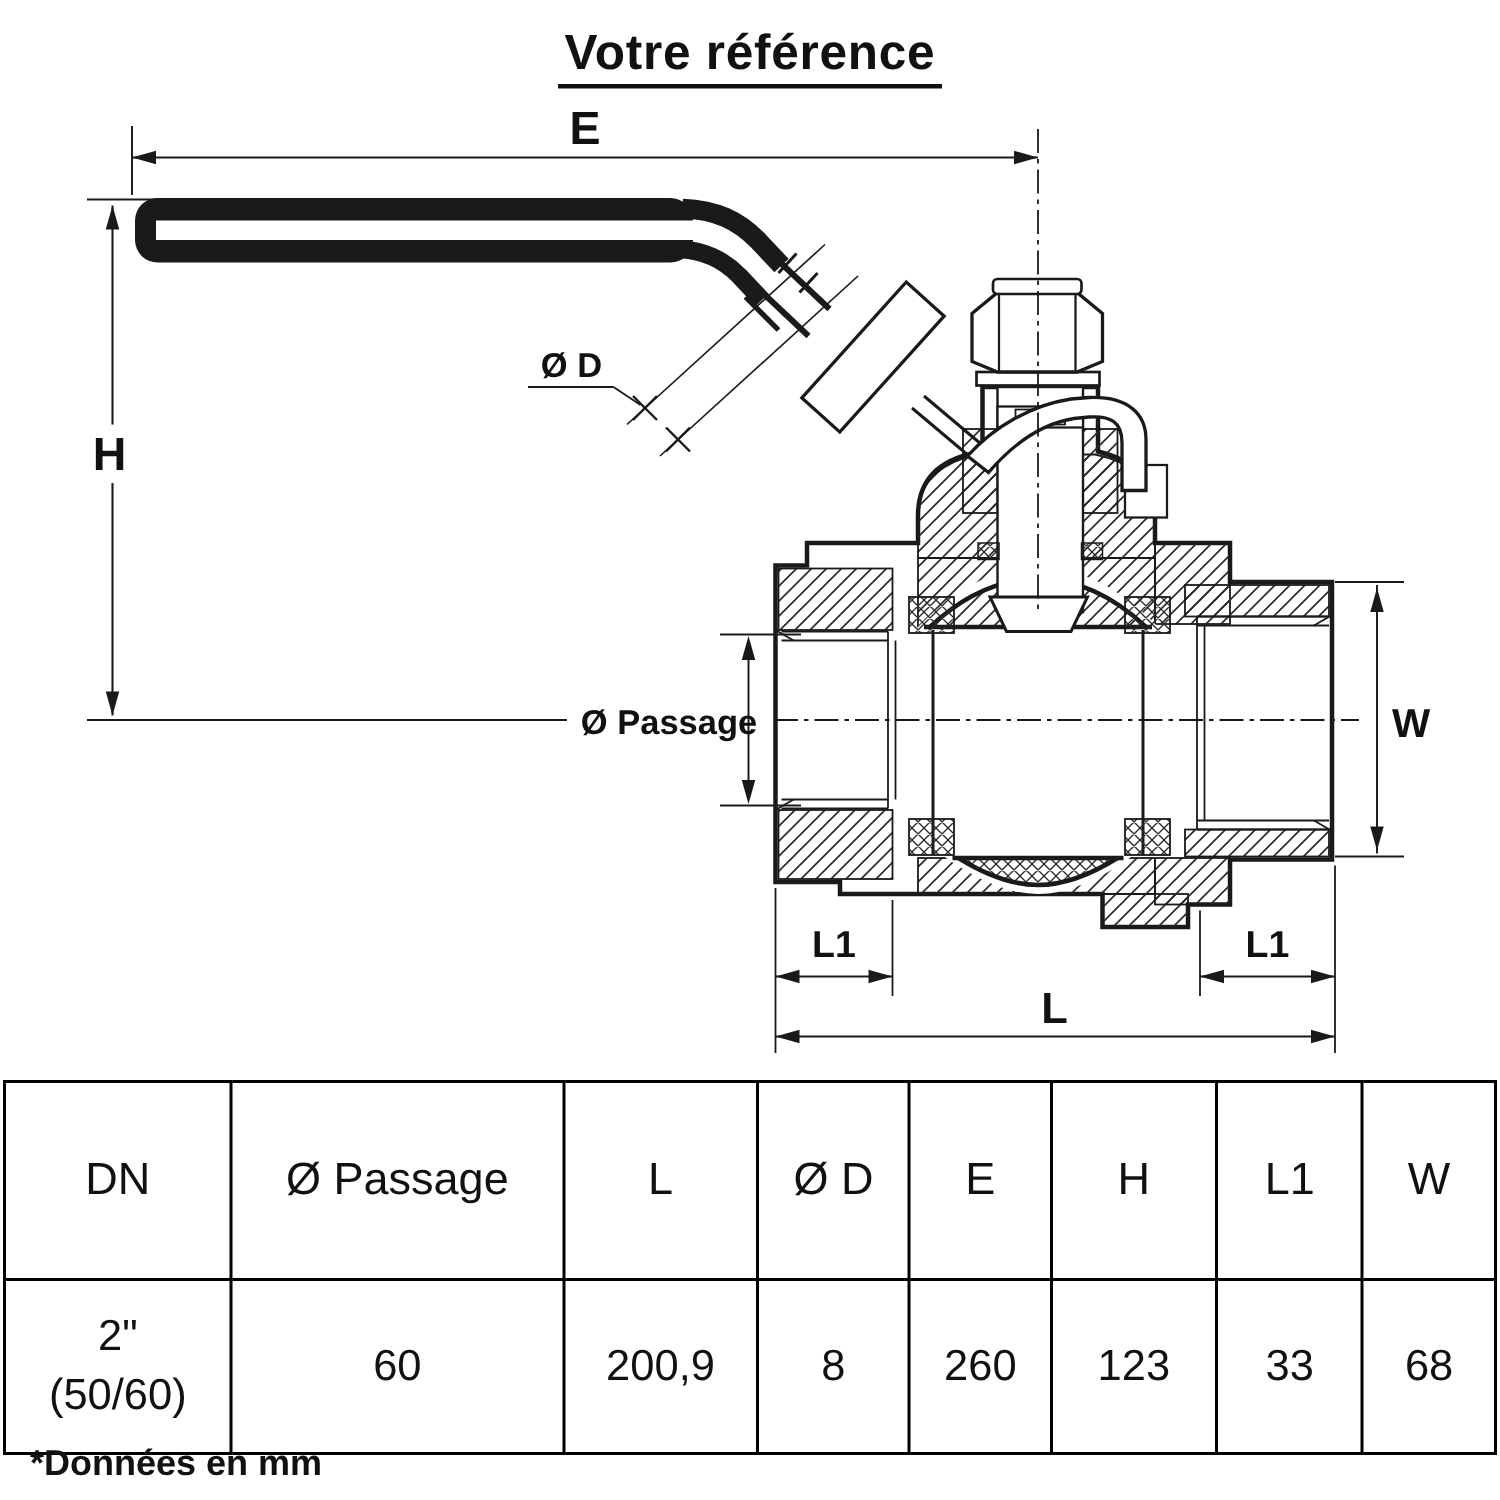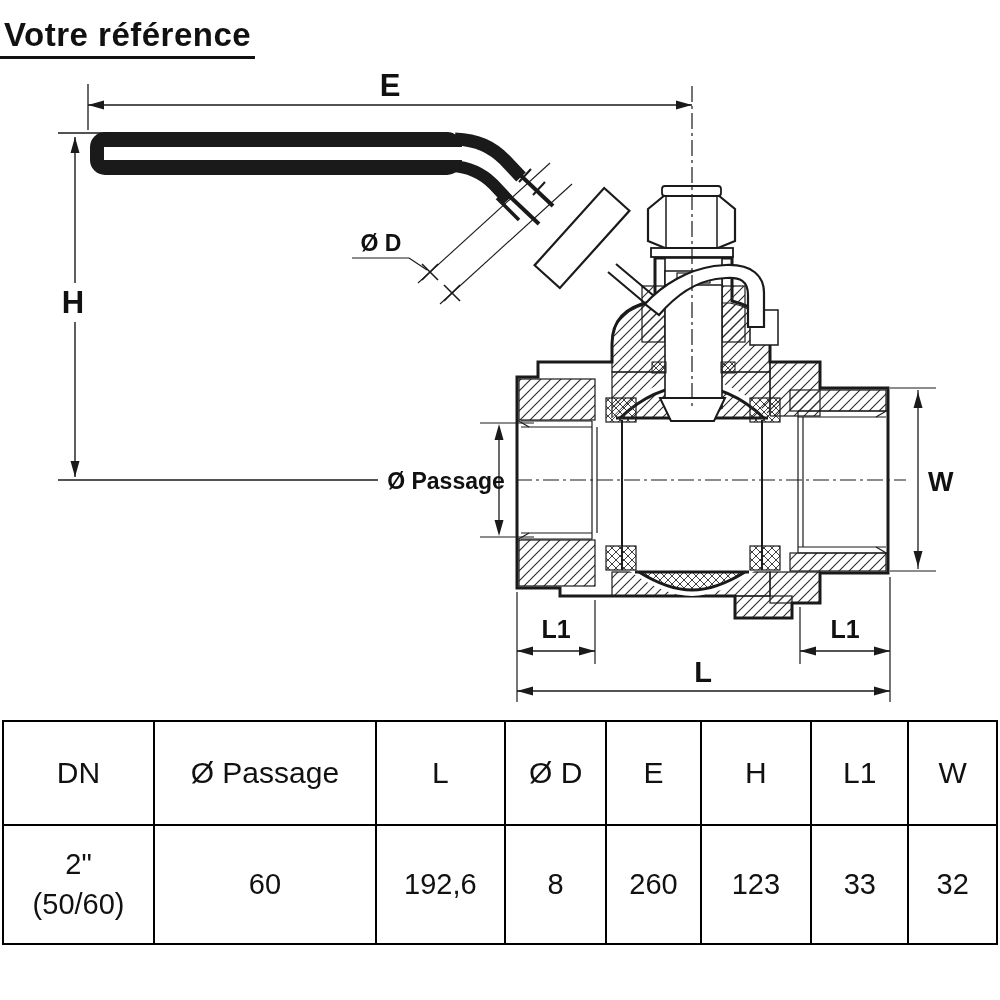--- a/index.html
+++ b/index.html
@@ -1,24 +1,24 @@
 <!DOCTYPE html>
 <html><head>
 <meta charset="utf-8">
 <style>
   html,body{margin:0;padding:0;background:#fff;}
   body{width:1000px;height:1000px;position:relative;font-family:"Liberation Sans",sans-serif;color:#111;}
   .page{position:absolute;inset:0;background:#fff;}
-  .title{position:absolute;top:16px;left:0;width:100%;text-align:left;}
+  .title{position:absolute;top:16px;left:0;width:100%;text-align:center;}
   .title span{display:inline-block;font-size:33px;font-weight:bold;border-bottom:3px solid #111;padding:0 4px 2px 4px;letter-spacing:0.5px;}
   svg.drawing{position:absolute;top:0;left:0;}
   .ink{stroke:#1a1a1a;}
   .lbl{font-family:"Liberation Sans",sans-serif;font-weight:bold;fill:#111;}
   table.dims{position:absolute;top:720px;left:2px;width:996px;height:225px;border-collapse:collapse;table-layout:fixed;}
-  table.dims th,table.dims td{border:2.5px solid #000;text-align:center;vertical-align:middle;font-weight:normal;padding:4px;}
+  table.dims th,table.dims td{border:2.5px solid #000;text-align:center;vertical-align:middle;font-weight:normal;padding:18px;}
   table.dims th{font-size:30px;height:94px;}
   table.dims td{font-size:29px;white-space:pre-line;line-height:1.35;}
   .footnote{position:absolute;top:962px;left:20px;font-size:24px;font-weight:bold;}
 </style>
 </head>
 <body>
 
 <div class="page">
 
   <svg class="drawing" width="1000" height="715" viewBox="0 0 1000 715">
@@ -232,24 +232,25 @@
         <th>H</th>
         <th>L1</th>
         <th>W</th>
       </tr>
     </thead>
     <tbody>
       <tr>
         <td>2"
 (50/60)</td>
         <td>60</td>
-        <td>192,6</td>
+        <td>200,9</td>
         <td>8</td>
         <td>260</td>
         <td>123</td>
         <td>33</td>
-        <td>32</td>
+        <td>68</td>
       </tr>
     </tbody>
   </table>
 
+  <div class="footnote">*Données en mm</div>
 
 </div>
 
 </body></html>

